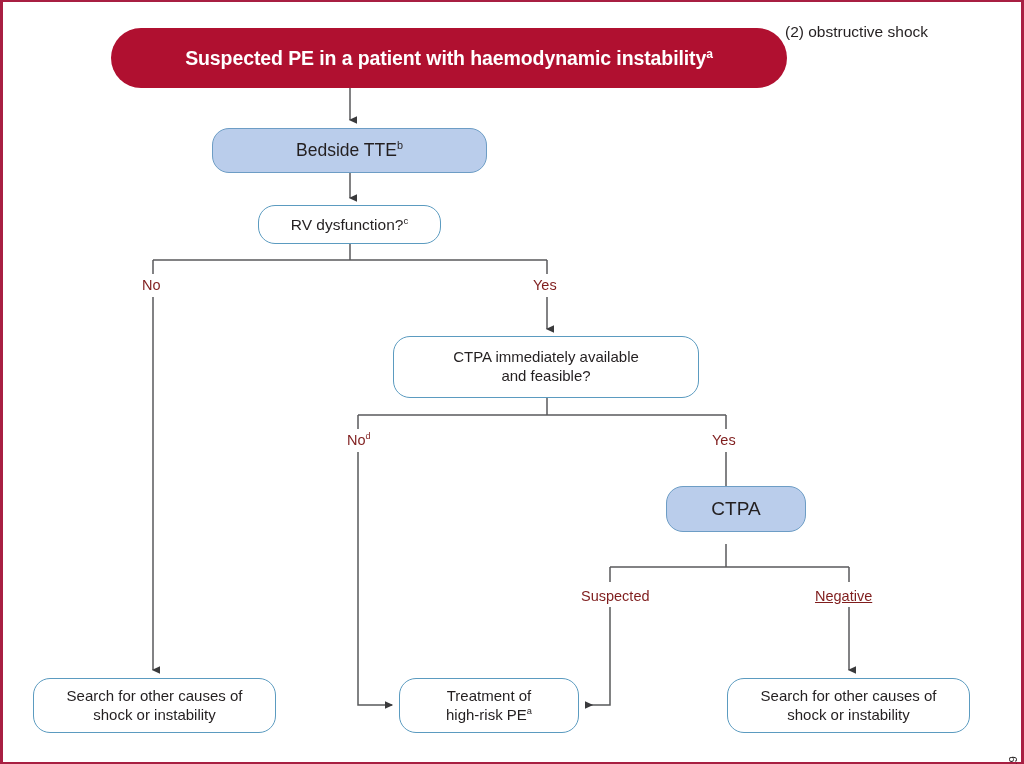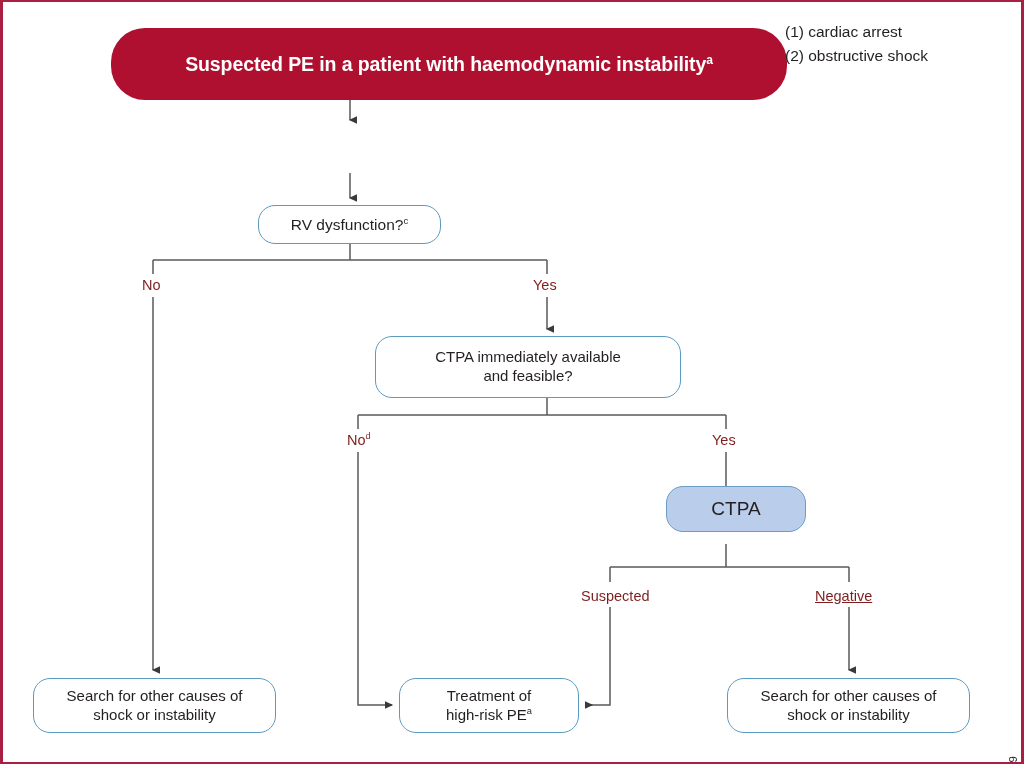--- a/index.html
+++ b/index.html
@@ -146,35 +146,37 @@
         <line x1="607" y1="565" x2="846" y2="565"></line>
         <line x1="607" y1="565" x2="607" y2="580"></line>
         <line x1="846" y1="565" x2="846" y2="580"></line>
 
         <path d="M607,605 L607,703 L583,703" marker-end="url(#ah-left)"></path>
 
         <line x1="846" y1="605" x2="846" y2="668" marker-end="url(#ah-down)"></line>
       </g>
     </svg>
 
-    <div class="node title-box" style="left:108px; top:26px; width:676px; height:72px;text-align:right;">
+    <div class="node title-box" style="left:108px; top:26px; width:676px; height:60px;text-align:right;">
       <span><span>Suspected PE in a patient with haemodynamic instability</span><sup>a</sup></span>
     </div>
 
     <div id="annot">
-      <div>(1) cardiac arrest</div>
       <div>(2) obstructive shock</div>
     </div>
 
+    <div class="node blue-box" style="left:209px; top:126px; width:275px; height:45px;">
+      <span><span>Bedside TTE</span><sup>b</sup></span>
+    </div>
 
     <div class="node white-box decision-sm" style="left:255px; top:203px; width:183px; height:39px;">
       <span><span>RV dysfunction?</span><sup>c</sup></span>
     </div>
 
-    <div class="node white-box" style="left:372px; top:334px; width:306px; height:62px; flex-direction:column;">
+    <div class="node white-box" style="left:390px; top:334px; width:306px; height:62px; flex-direction:column;">
       <span>CTPA immediately available</span>
       <span>and feasible?</span>
     </div>
 
     <div class="node blue-box" style="left:663px; top:476px; width:140px; height:46px; font-size:19px;margin-top:8px;">
       <span>CTPA</span>
     </div>
 
     <div class="node white-box" style="left:30px; top:676px; width:243px; height:55px; flex-direction:column;">
       <span>Search for other causes of</span>

